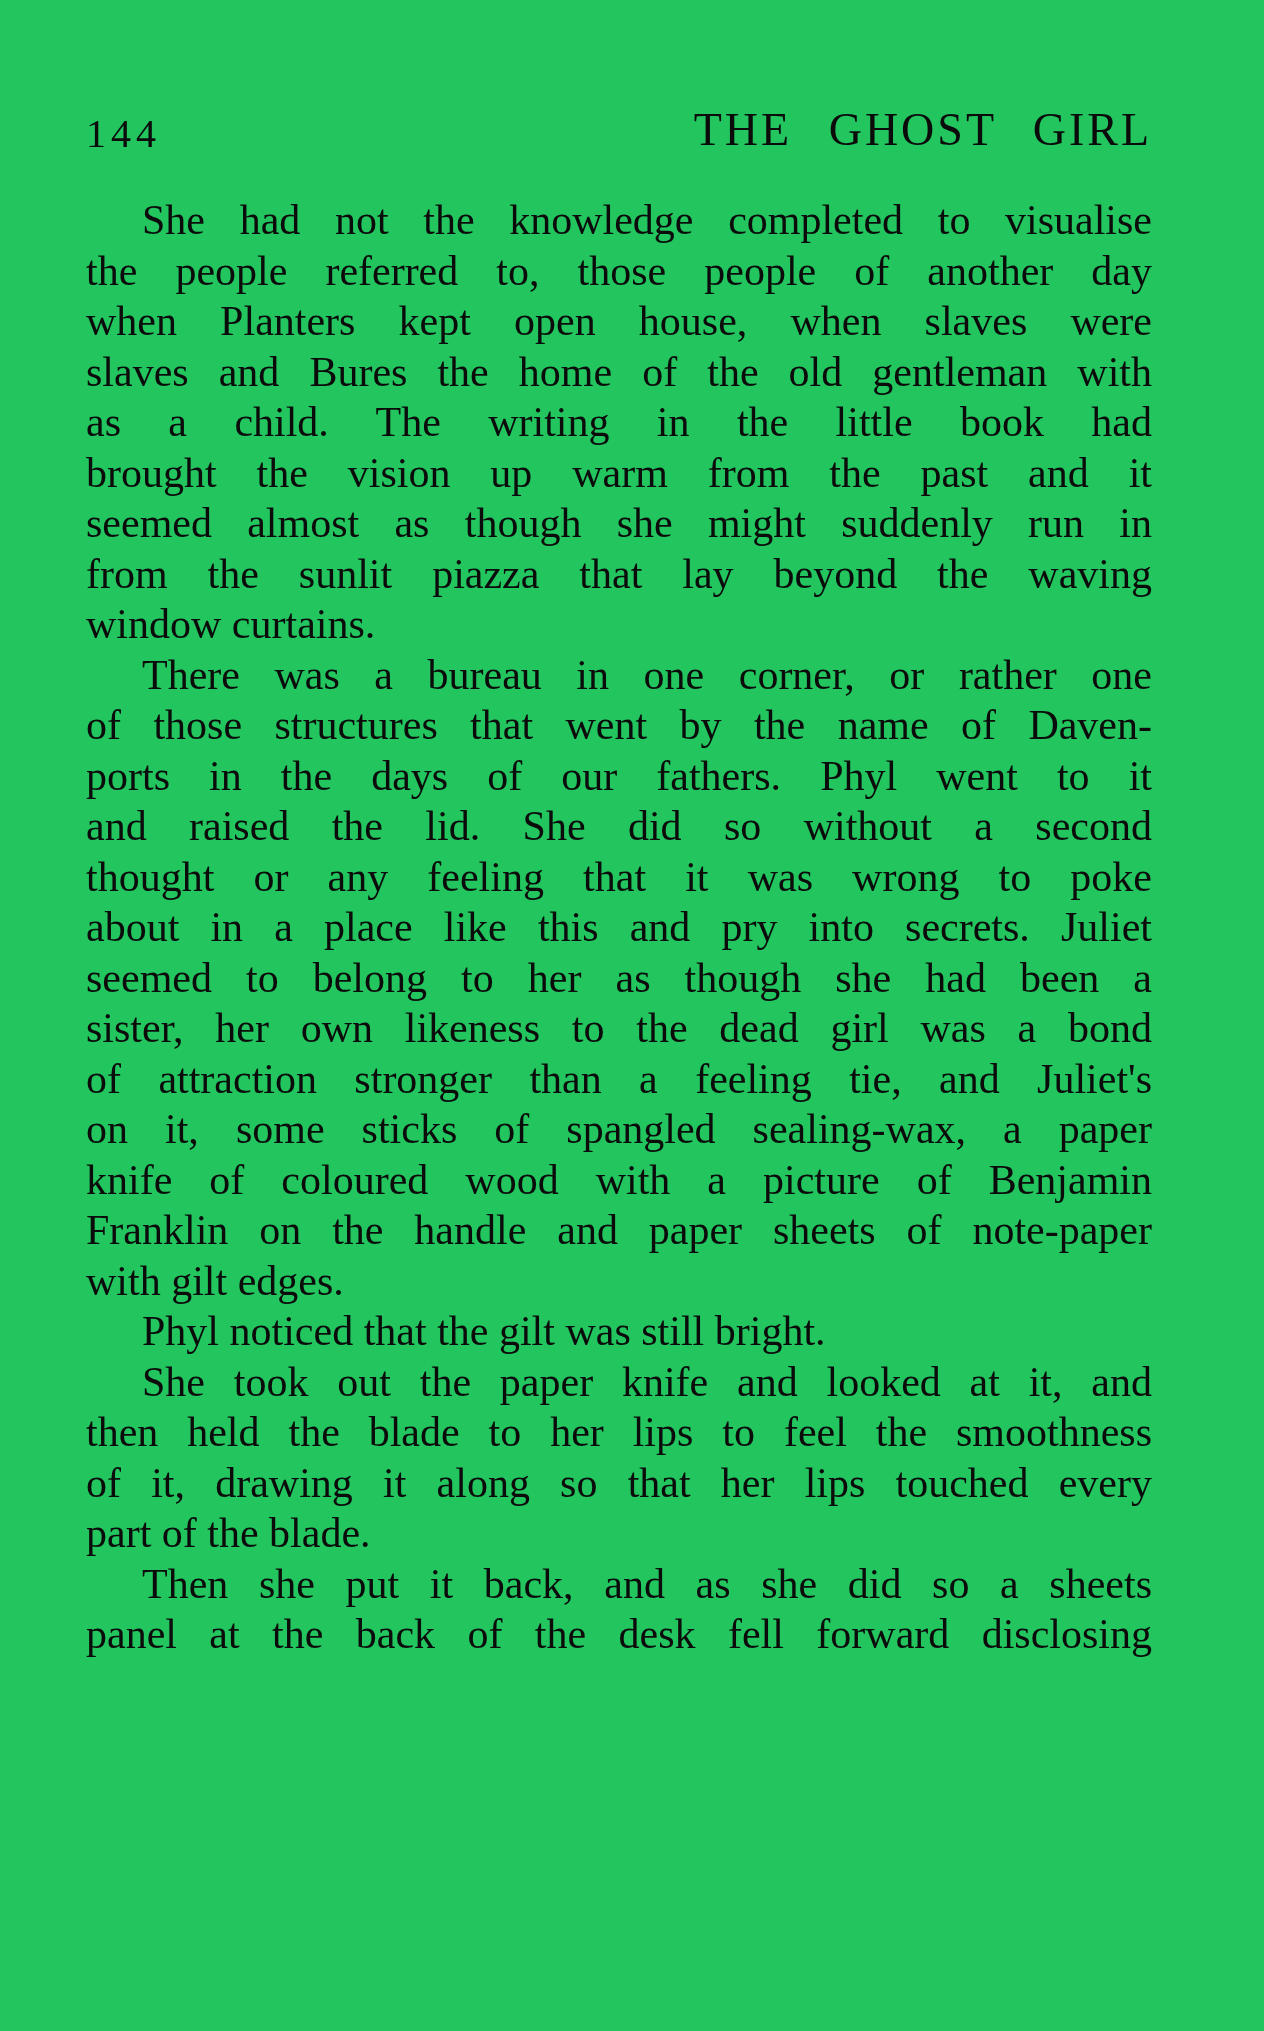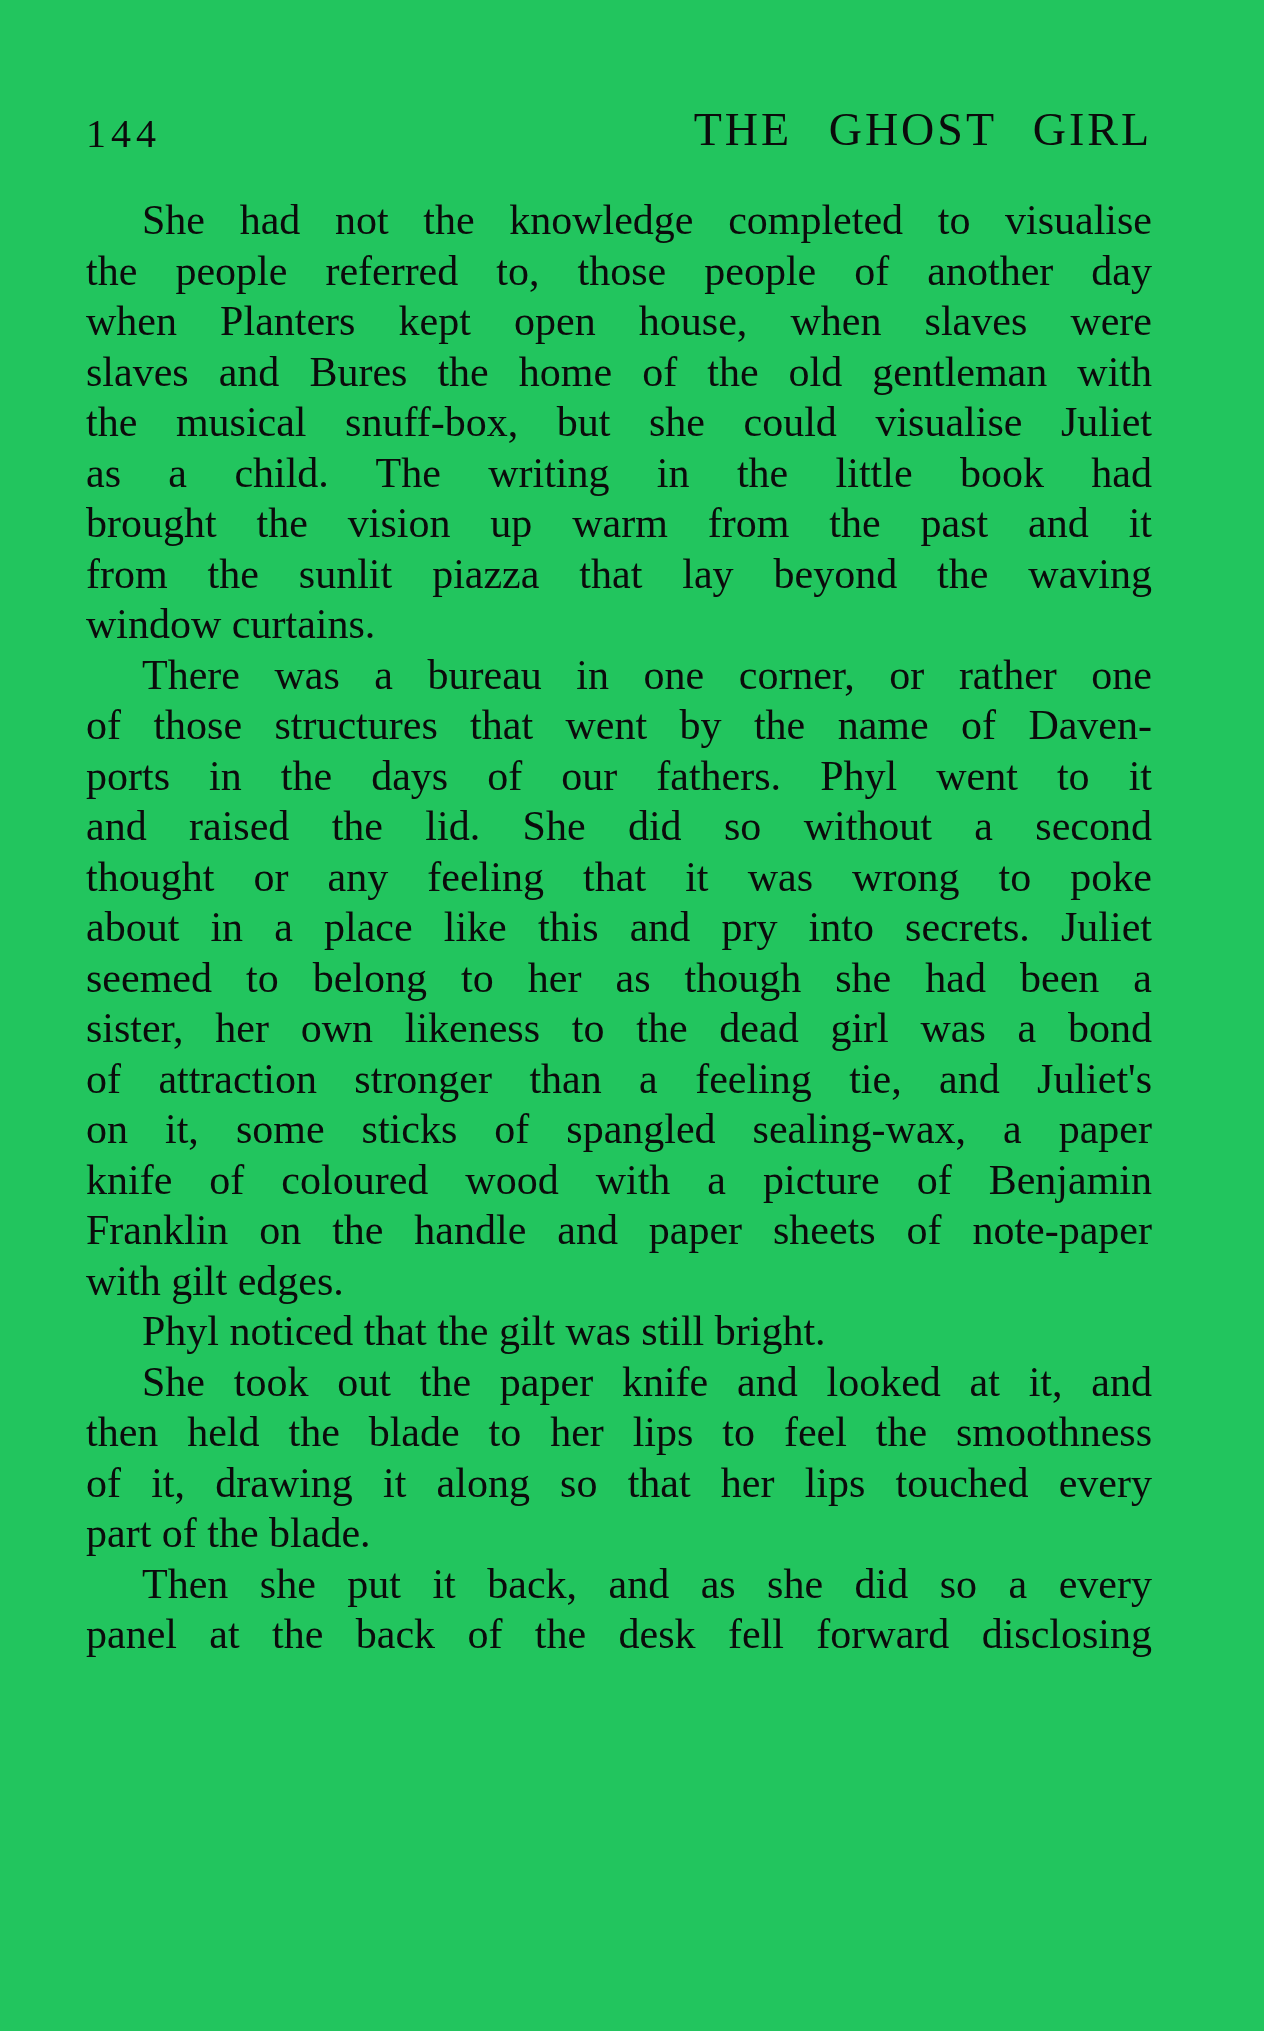--- a/index.html
+++ b/index.html
@@ -74,23 +74,23 @@
   <div class="header">
     <span class="pagenum">144</span>
     <span class="title">THE GHOST GIRL</span>
   </div>
   <div class="textbody" id="text-body">
       <div class="paragraph">
         <div class="line indent">She had not the knowledge completed to visualise</div>
         <div class="line">the people referred to, those people of another day</div>
         <div class="line">when Planters kept open house, when slaves were</div>
         <div class="line">slaves and Bures the home of the old gentleman with</div>
-        <div class="line">the musical snuff-box, but she could visualise Juliet</div>
         <div class="line">as a child. The writing in the little book had</div>
         <div class="line">brought the vision up warm from the past and it</div>
+        <div class="line">seemed almost as though she might suddenly run in</div>
         <div class="line">from the sunlit piazza that lay beyond the waving</div>
         <div class="line short">window curtains.</div>
       </div>
       <div class="paragraph">
         <div class="line indent">There was a bureau in one corner, or rather one</div>
         <div class="line">of those structures that went by the name of Daven-</div>
         <div class="line">ports in the days of our fathers. Phyl went to it</div>
         <div class="line">and raised the lid. She did so without a second</div>
         <div class="line">thought or any feeling that it was wrong to poke</div>
         <div class="line">about in a place like this and pry into secrets. Juliet</div>
@@ -107,17 +107,17 @@
       <div class="paragraph">
         <div class="line indent short">Phyl noticed that the gilt was still bright.</div>
       </div>
       <div class="paragraph">
         <div class="line indent">She took out the paper knife and looked at it, and</div>
         <div class="line">then held the blade to her lips to feel the smoothness</div>
         <div class="line">of it, drawing it along so that her lips touched every</div>
         <div class="line short">part of the blade.</div>
       </div>
       <div class="paragraph">
-        <div class="line indent">Then she put it back, and as she did so a every</div>
+        <div class="line indent">Then she put it back, and as she did so a sheets</div>
         <div class="line">panel at the back of the desk fell forward disclosing</div>
       </div>
     </div>
 </div>
 
 </body></html>

